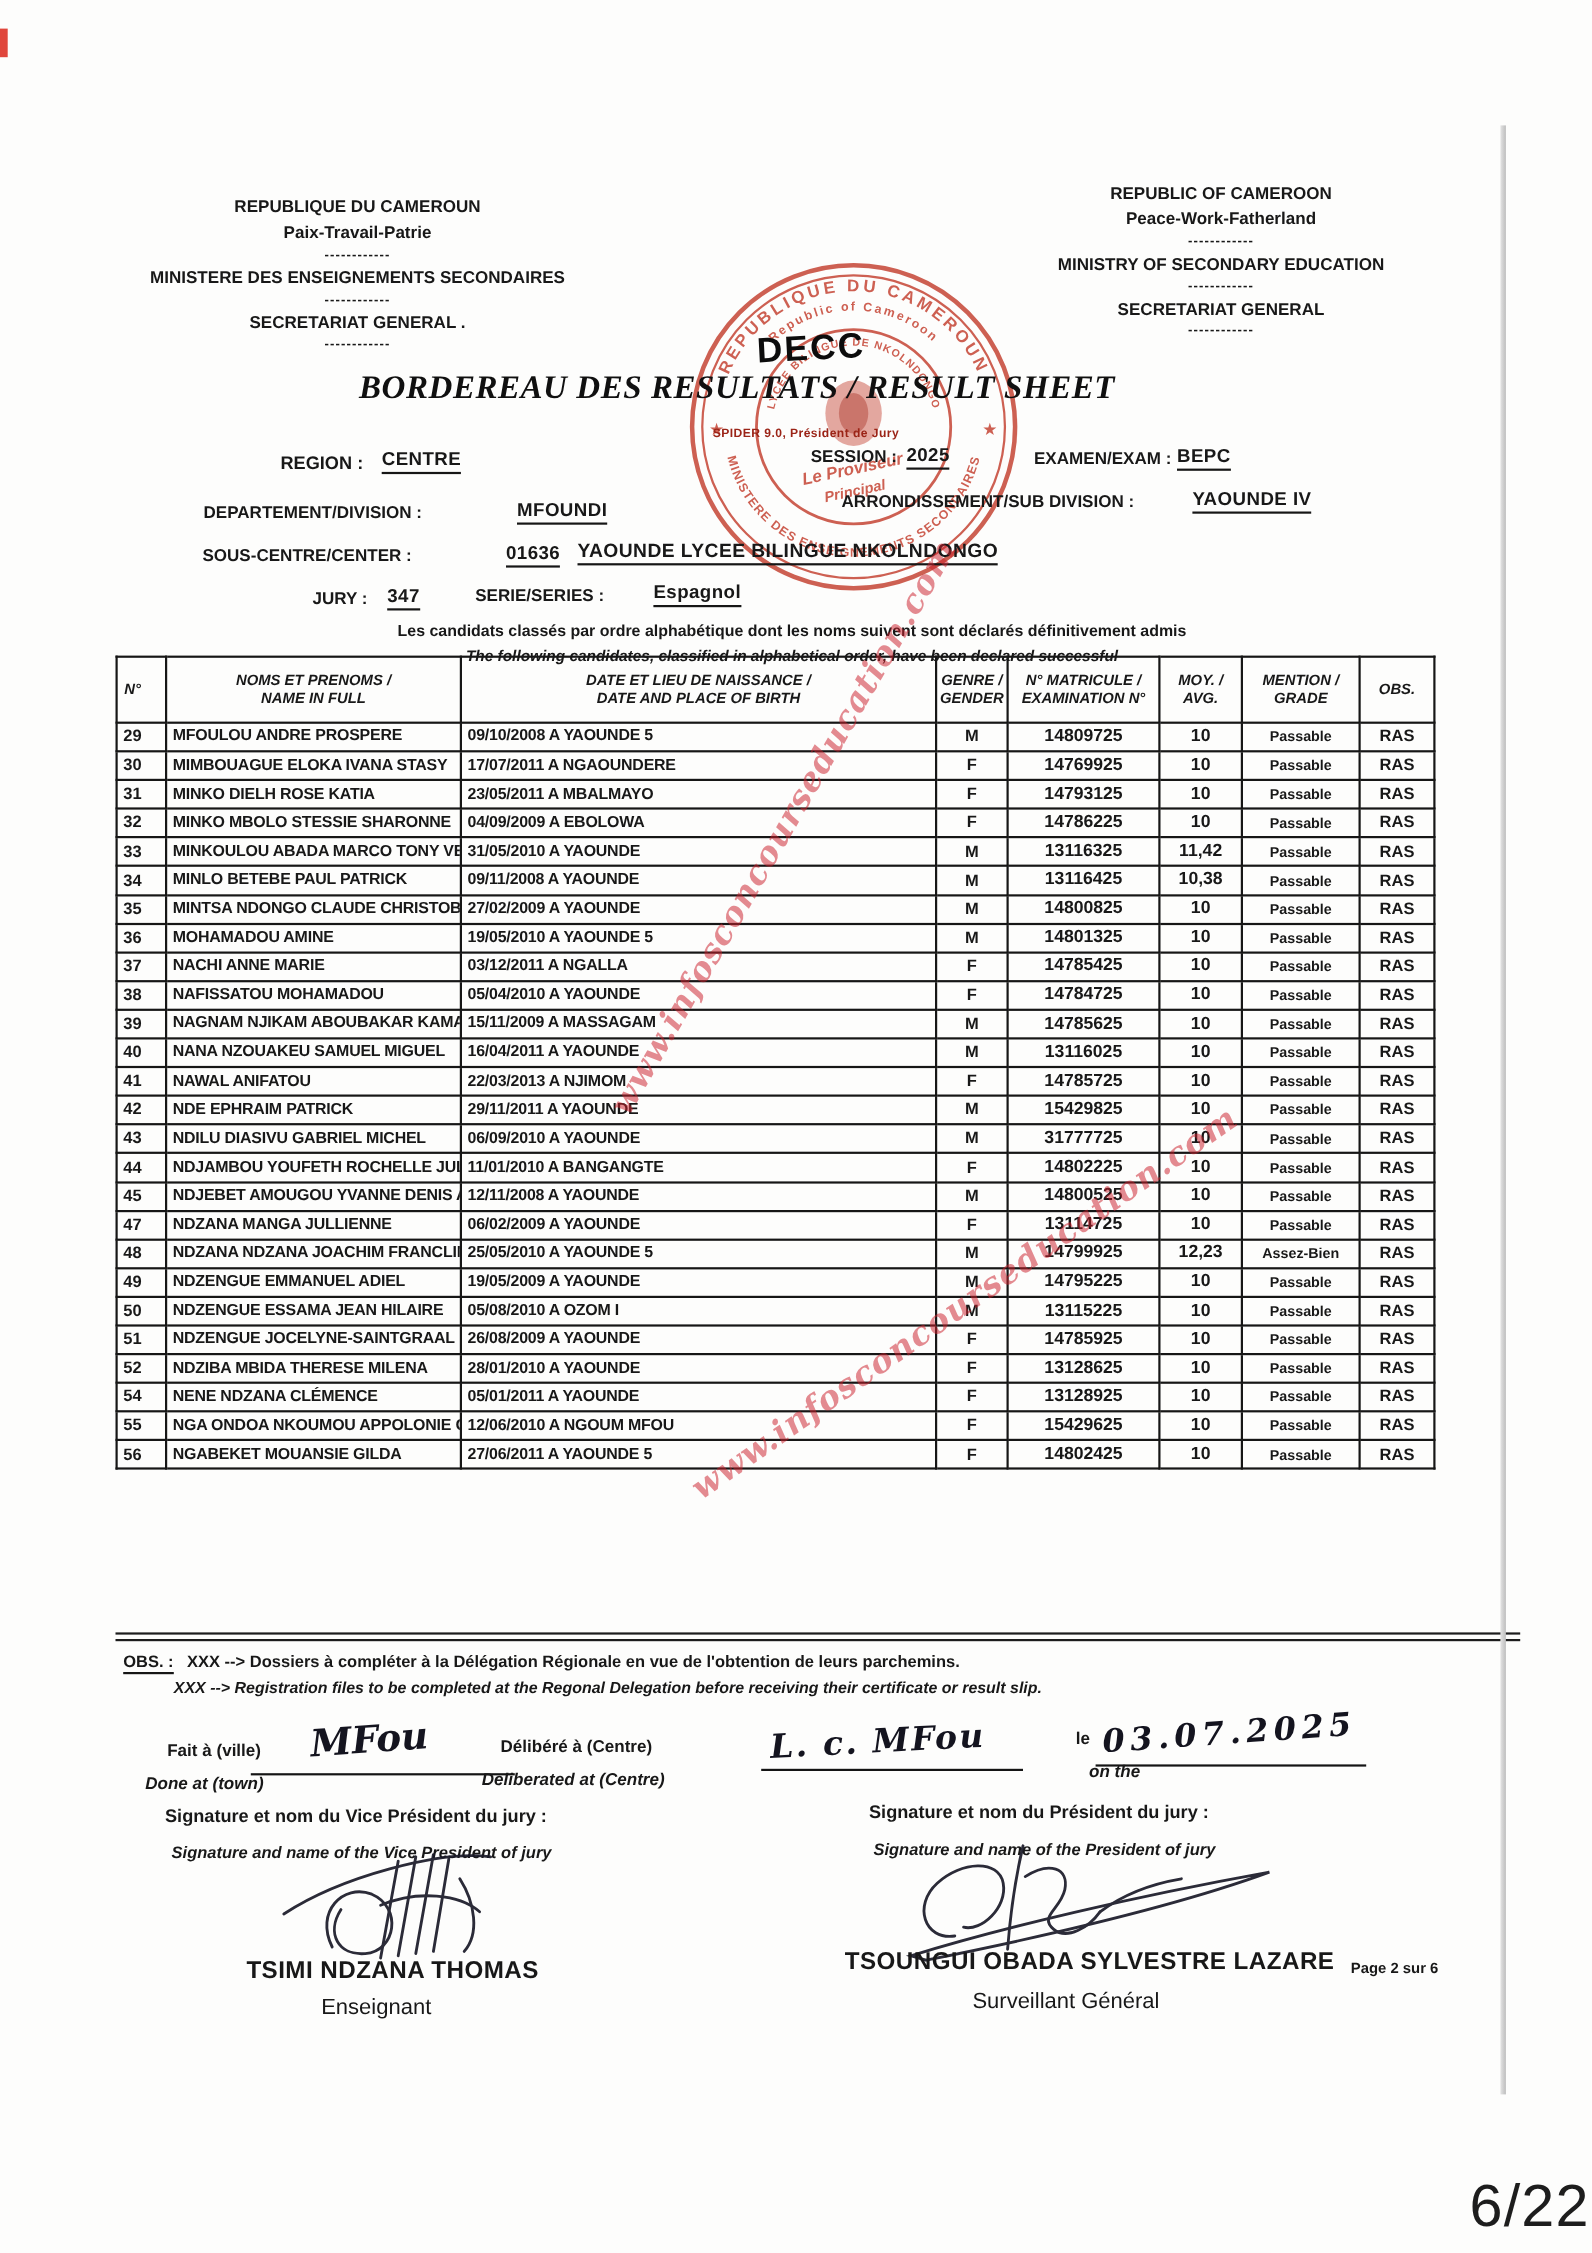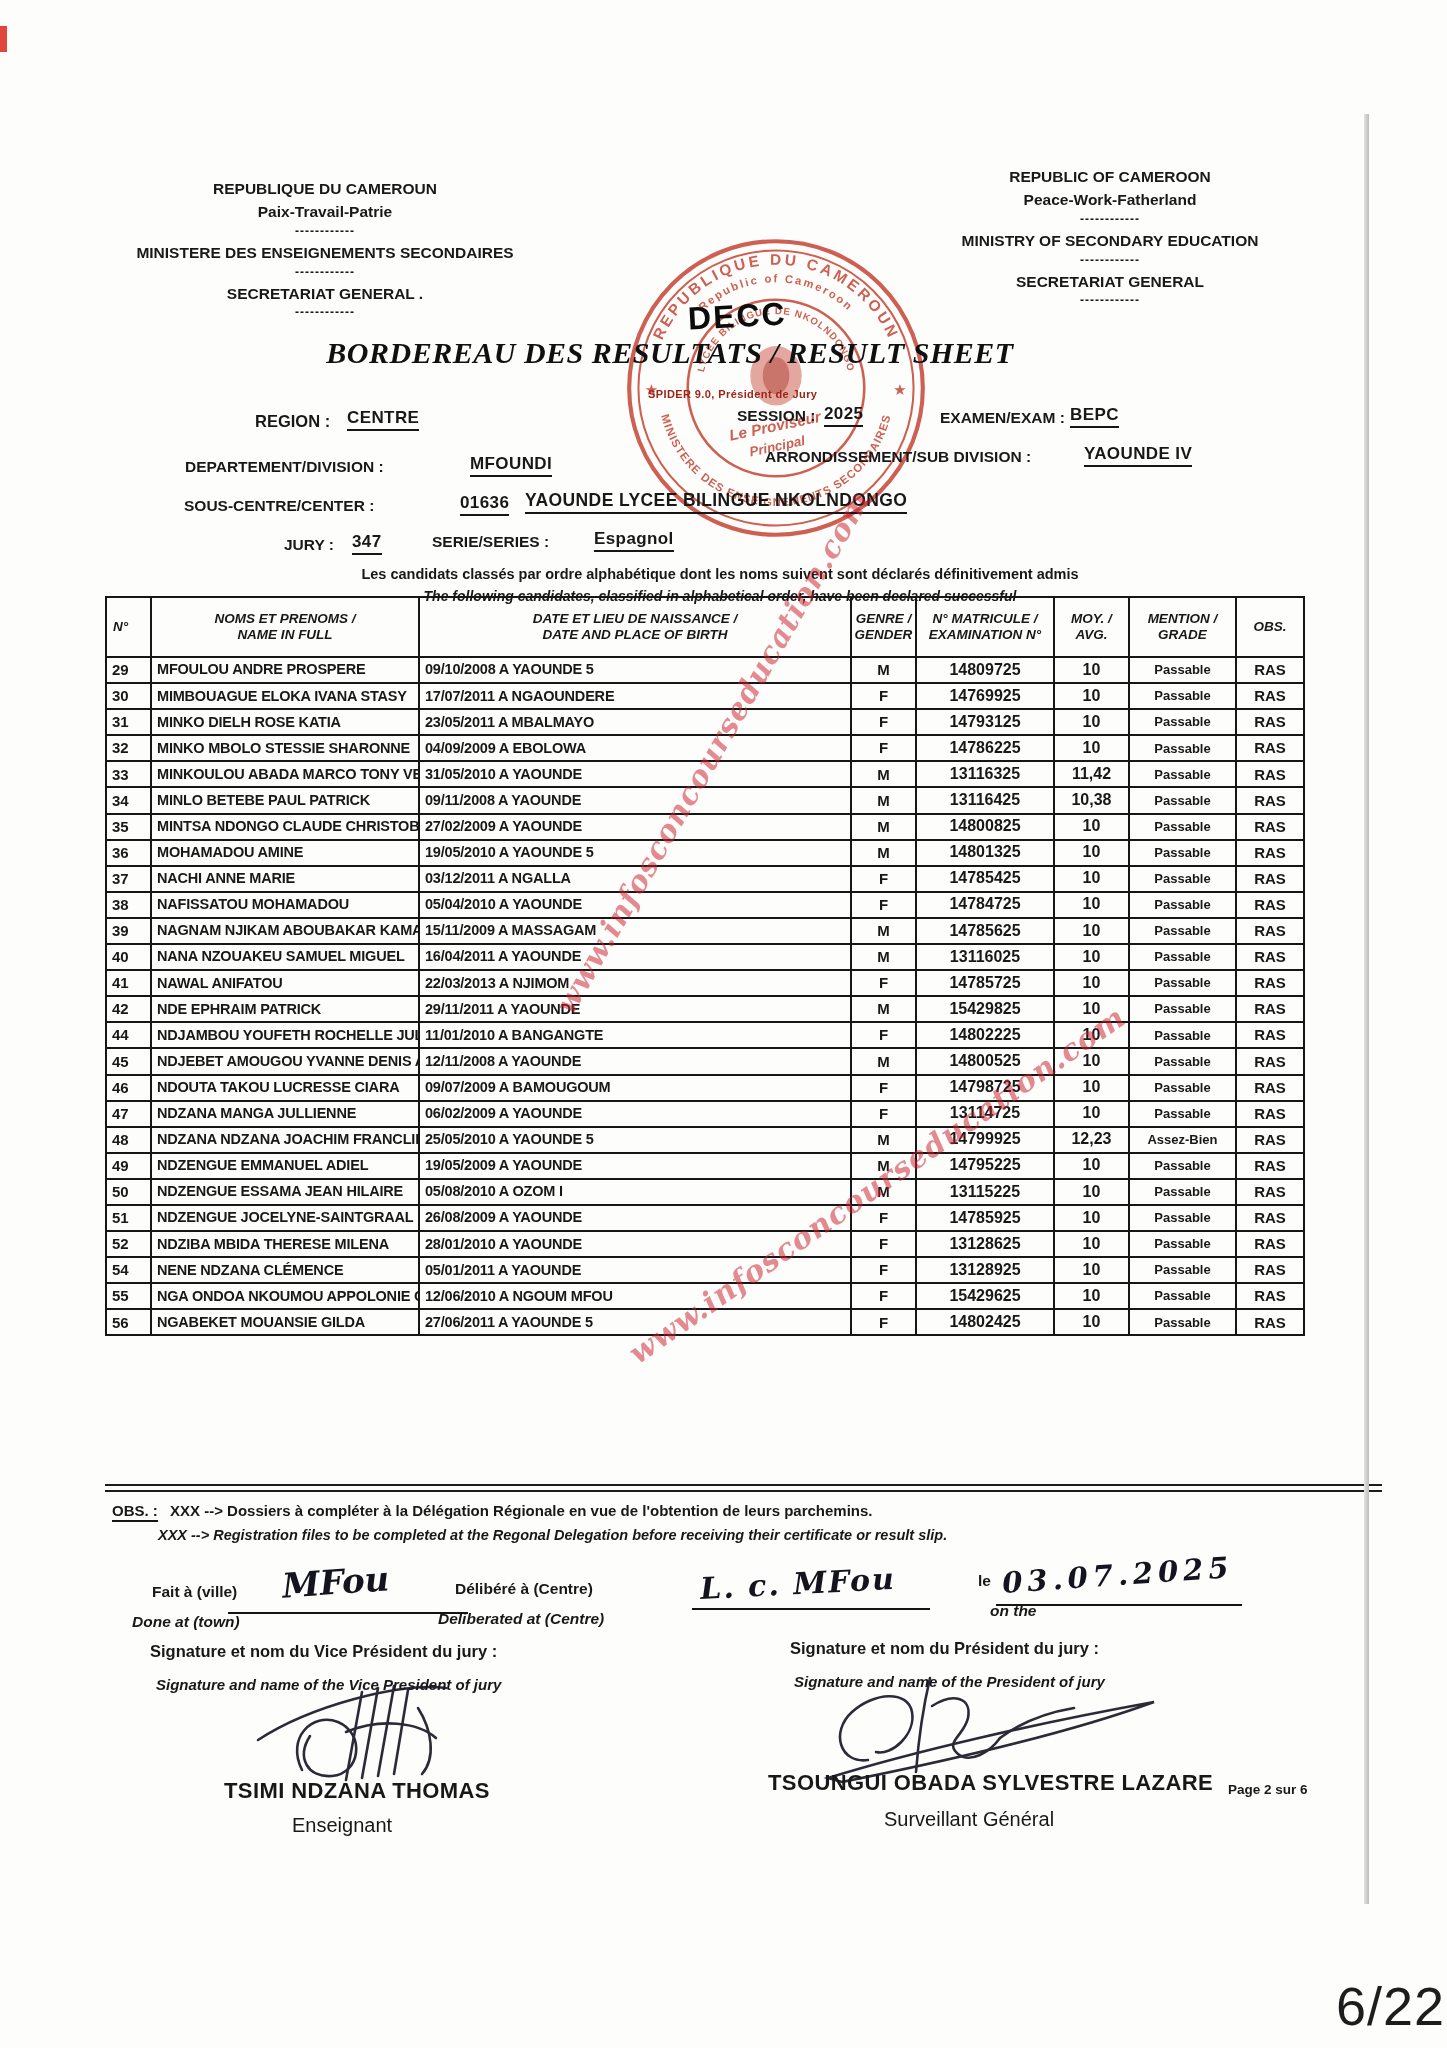--- a/index.html
+++ b/index.html
@@ -319,45 +319,45 @@
           <td class="c0">42</td>
           <td class="c1">NDE EPHRAIM PATRICK</td>
           <td class="c2">29/11/2011 A YAOUNDE</td>
           <td class="c3">M</td>
           <td class="c4">15429825</td>
           <td class="c5">10</td>
           <td class="c6">Passable</td>
           <td class="c7">RAS</td>
         </tr>
         <tr>
+          <td class="c0">43</td>
+          <td class="c1">NDILU DIASIVU GABRIEL MICHEL</td>
+          <td class="c2">06/09/2010 A YAOUNDE</td>
+          <td class="c3">M</td>
+          <td class="c4">31777725</td>
+          <td class="c5">10</td>
+          <td class="c6">Passable</td>
+          <td class="c7">RAS</td>
+        </tr>
+        <tr>
           <td class="c0">44</td>
           <td class="c1">NDJAMBOU YOUFETH ROCHELLE JULIENNE</td>
           <td class="c2">11/01/2010 A BANGANGTE</td>
           <td class="c3">F</td>
           <td class="c4">14802225</td>
           <td class="c5">10</td>
           <td class="c6">Passable</td>
           <td class="c7">RAS</td>
         </tr>
         <tr>
           <td class="c0">45</td>
           <td class="c1">NDJEBET AMOUGOU YVANNE DENIS ANTON</td>
           <td class="c2">12/11/2008 A YAOUNDE</td>
           <td class="c3">M</td>
           <td class="c4">14800525</td>
-          <td class="c5">10</td>
-          <td class="c6">Passable</td>
-          <td class="c7">RAS</td>
-        </tr>
-        <tr>
-          <td class="c0">46</td>
-          <td class="c1">NDOUTA TAKOU LUCRESSE CIARA</td>
-          <td class="c2">09/07/2009 A BAMOUGOUM</td>
-          <td class="c3">F</td>
-          <td class="c4">14798725</td>
           <td class="c5">10</td>
           <td class="c6">Passable</td>
           <td class="c7">RAS</td>
         </tr>
         <tr>
           <td class="c0">47</td>
           <td class="c1">NDZANA MANGA JULLIENNE</td>
           <td class="c2">06/02/2009 A YAOUNDE</td>
           <td class="c3">F</td>
           <td class="c4">13114725</td>

